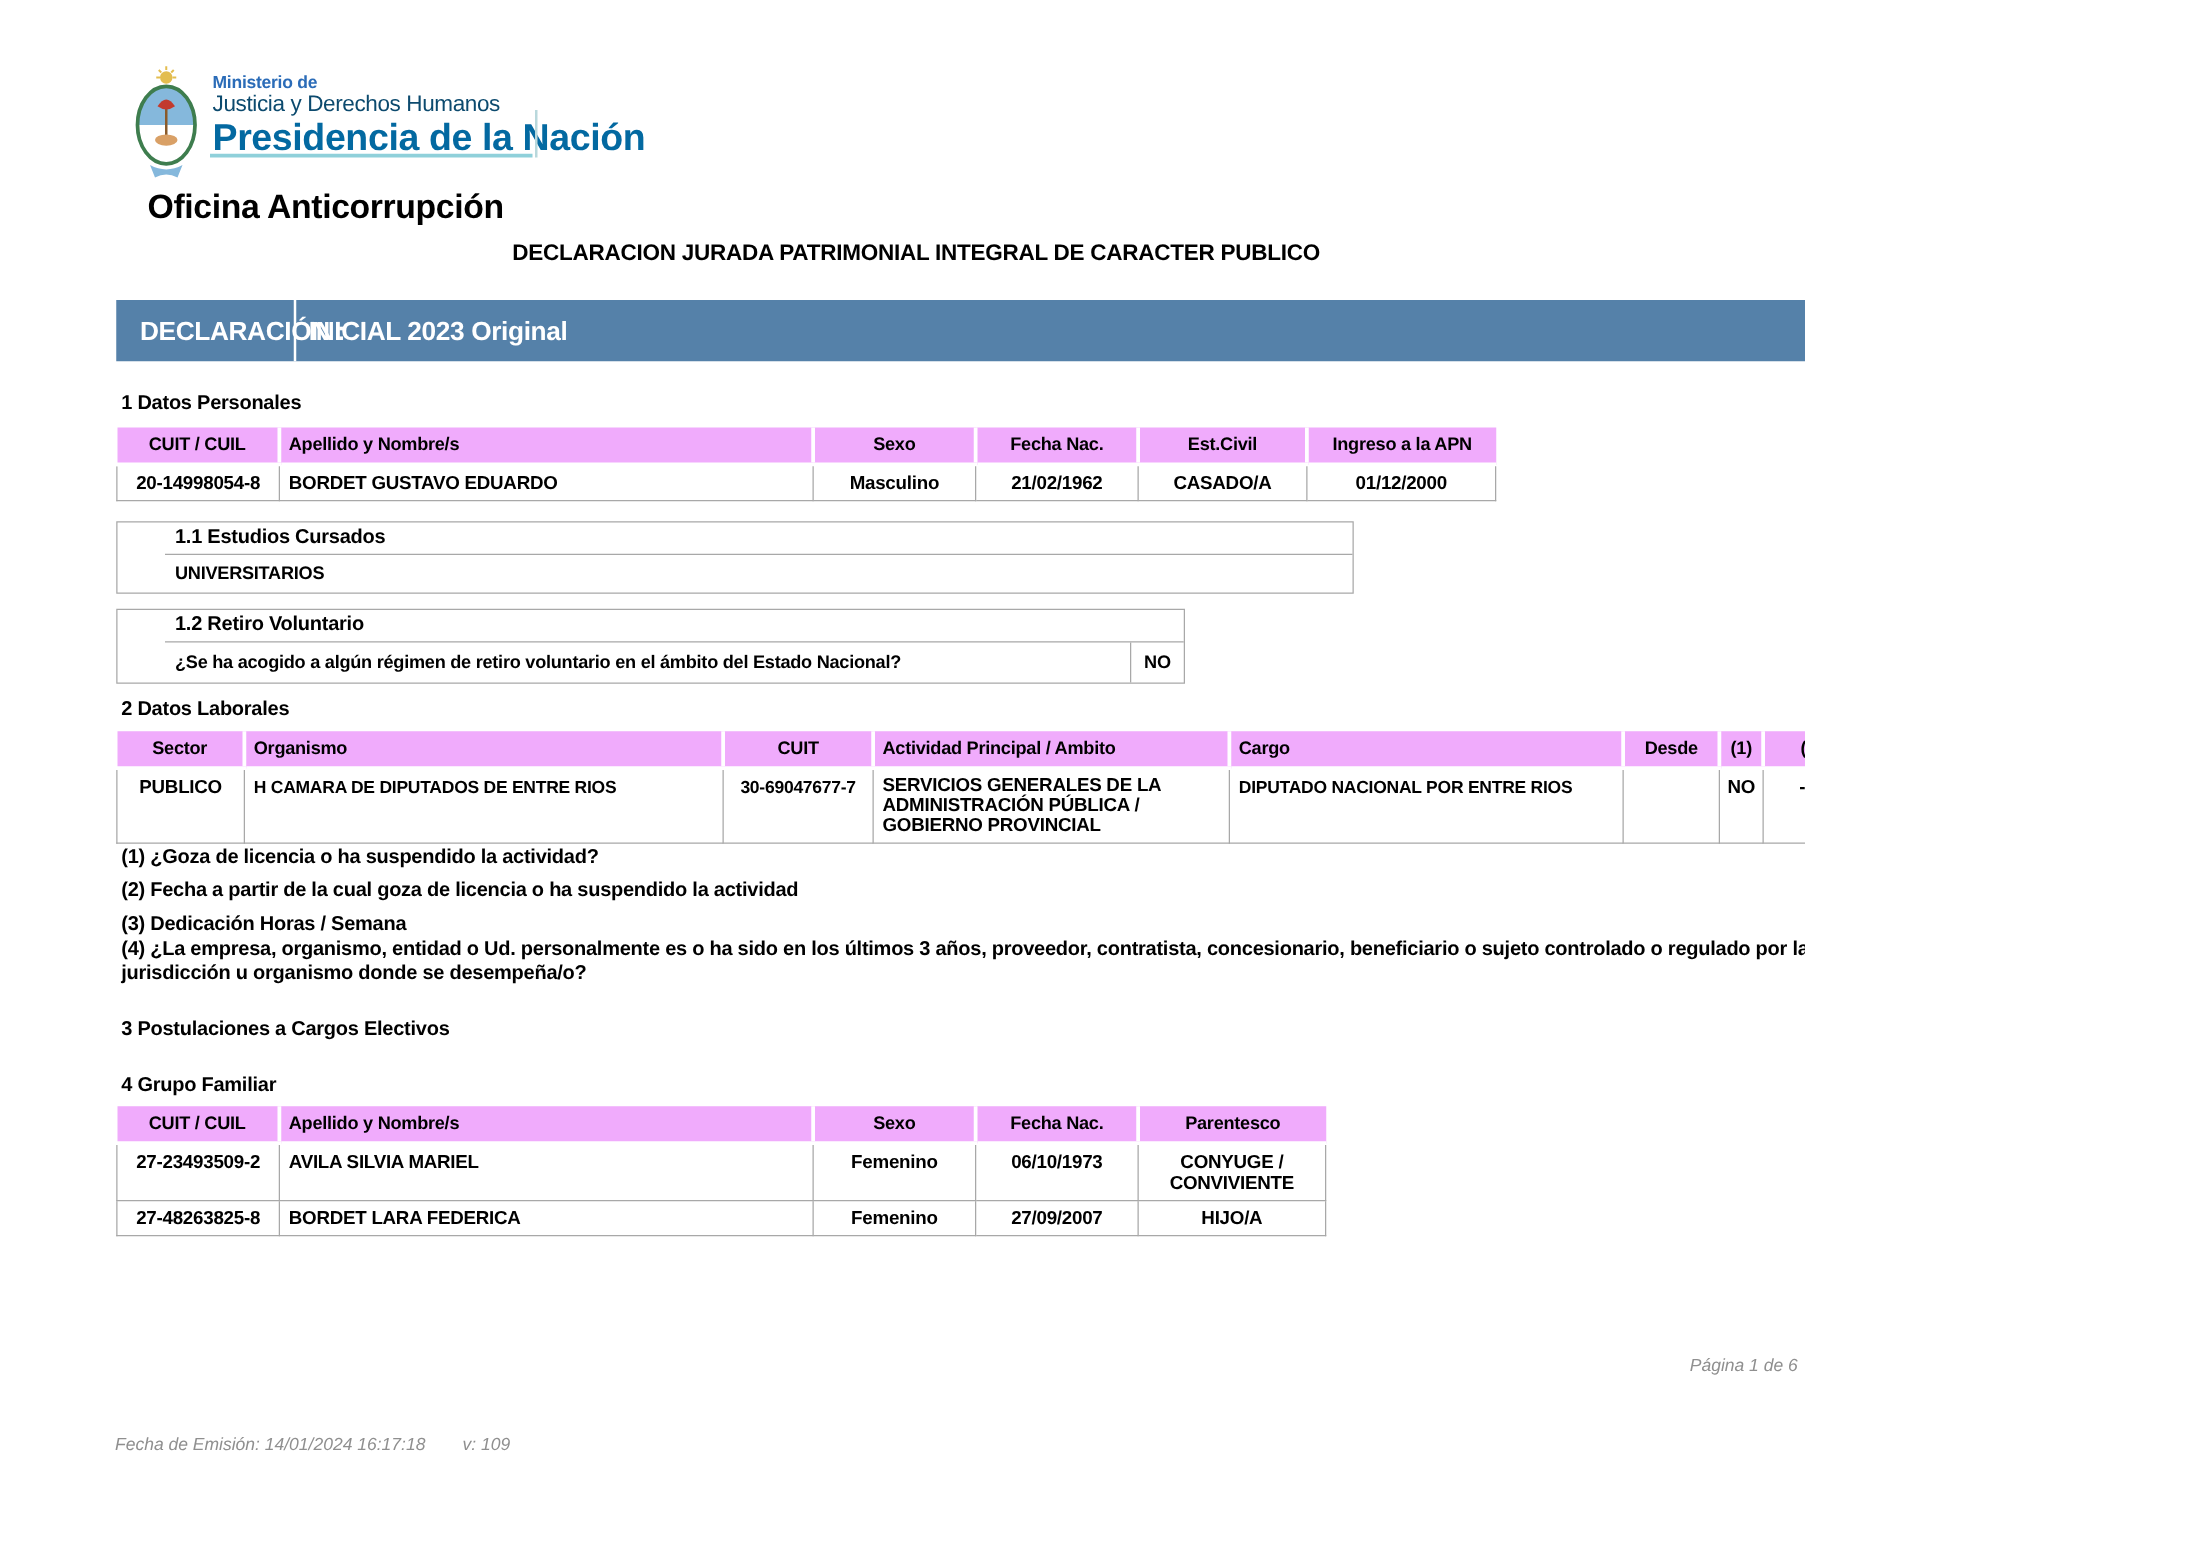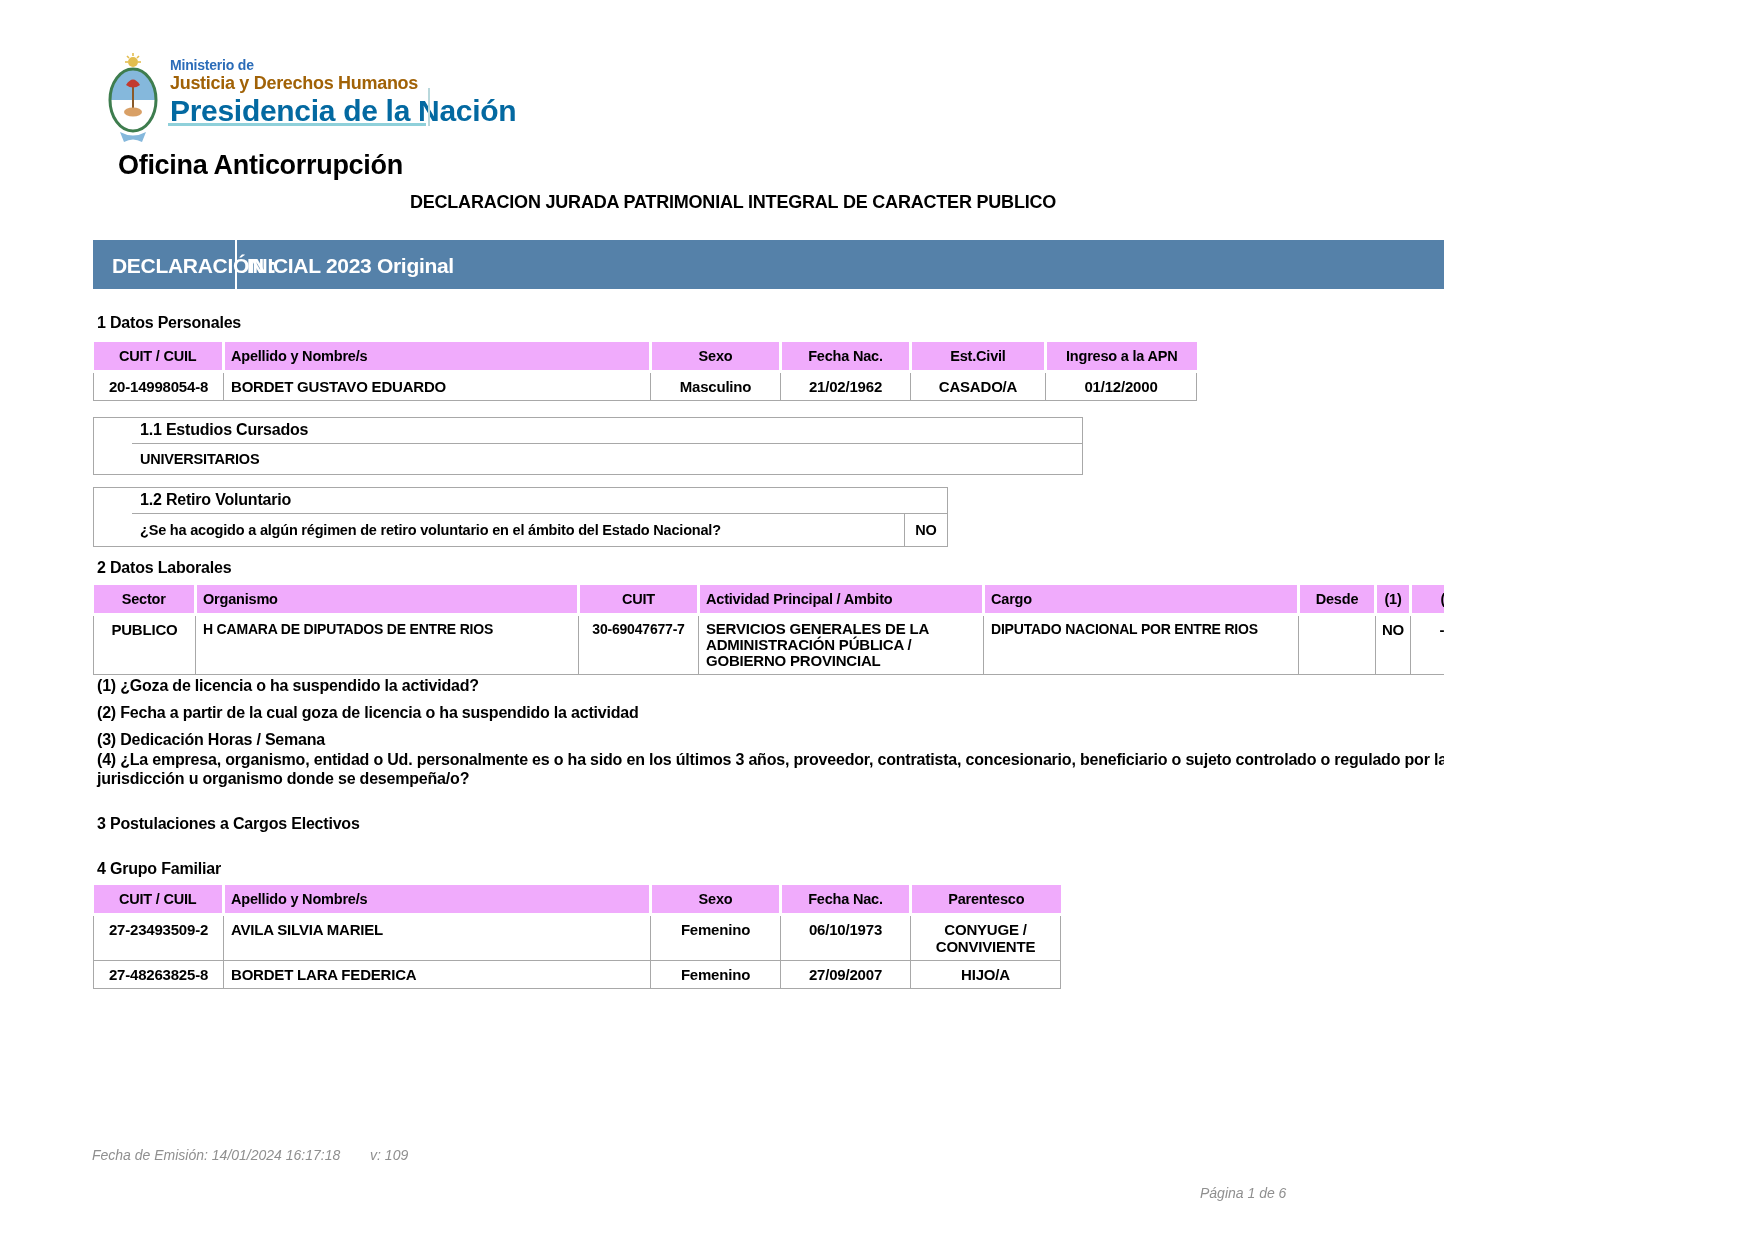--- a/index.html
+++ b/index.html
@@ -4,21 +4,21 @@
 <style>
   html,body{margin:0;padding:0;background:#ffffff;}
   .page{
     position:relative;width:1444px;height:1241px;background:#fff;overflow:hidden;
     font-family:"Liberation Sans","DejaVu Sans",sans-serif;color:#000;
   }
   .abs{position:absolute;}
 
   
   .logo-min1{left:170px;top:57px;font-size:14px;font-weight:bold;color:#2b6cb8;letter-spacing:-0.2px;}
-  .logo-min2{left:170px;top:73px;font-size:18px;font-weight:bold;color:#a16207;letter-spacing:-0.3px;}
+  .logo-min2{left:170px;top:73px;font-size:18px;font-weight:normal;color:#0c4a6e;letter-spacing:-0.3px;}
   .logo-pres{left:170px;top:94px;font-size:30px;color:#0369a1;letter-spacing:-0.3px;font-weight:bold;}
   .logo-underline{left:168px;top:123px;width:258px;height:3px;background:#8fd0da;}
   .logo-vline{left:428px;top:88px;width:2px;height:38px;background:#b9d8dc;}
   .office-title{left:118px;top:150px;font-size:27px;font-weight:bold;letter-spacing:-0.3px;}
 
   
   .main-title{left:93px;top:192px;width:1280px;text-align:center;font-size:18px;font-weight:bold;letter-spacing:-0.2px;}
   .decl-bar{left:93px;top:240px;width:1540px;height:49px;background:#5581a9;}
   .decl-label{position:absolute;left:19px;top:0;height:49px;line-height:51px;font-size:21px;font-weight:bold;color:#fff;letter-spacing:-0.3px;}
   .decl-sep{position:absolute;left:142px;top:0;width:2px;height:49px;background:#ffffff;}
@@ -228,15 +228,15 @@
       <td class="tc">HIJO/A</td>
     </tr>
   </tbody>
     </table>
 
   <div class="abs footer-text" style="left:92px;top:1118px;margin-top:29px;">
     <span>Fecha de Emisión: 14/01/2024 16:17:18</span>
     <span style="display:inline-block;width:22px;"></span>
     <span>v: 109</span>
   </div>
-  <div class="abs footer-text" style="left:1200px;top:1185px;width:390px;text-align:left;">Página 1 de 6</div>
+  <div class="abs footer-text" style="left:1200px;top:1084px;width:390px;text-align:center;">Página 1 de 6</div>
 
 </div>
 
 </body></html>

